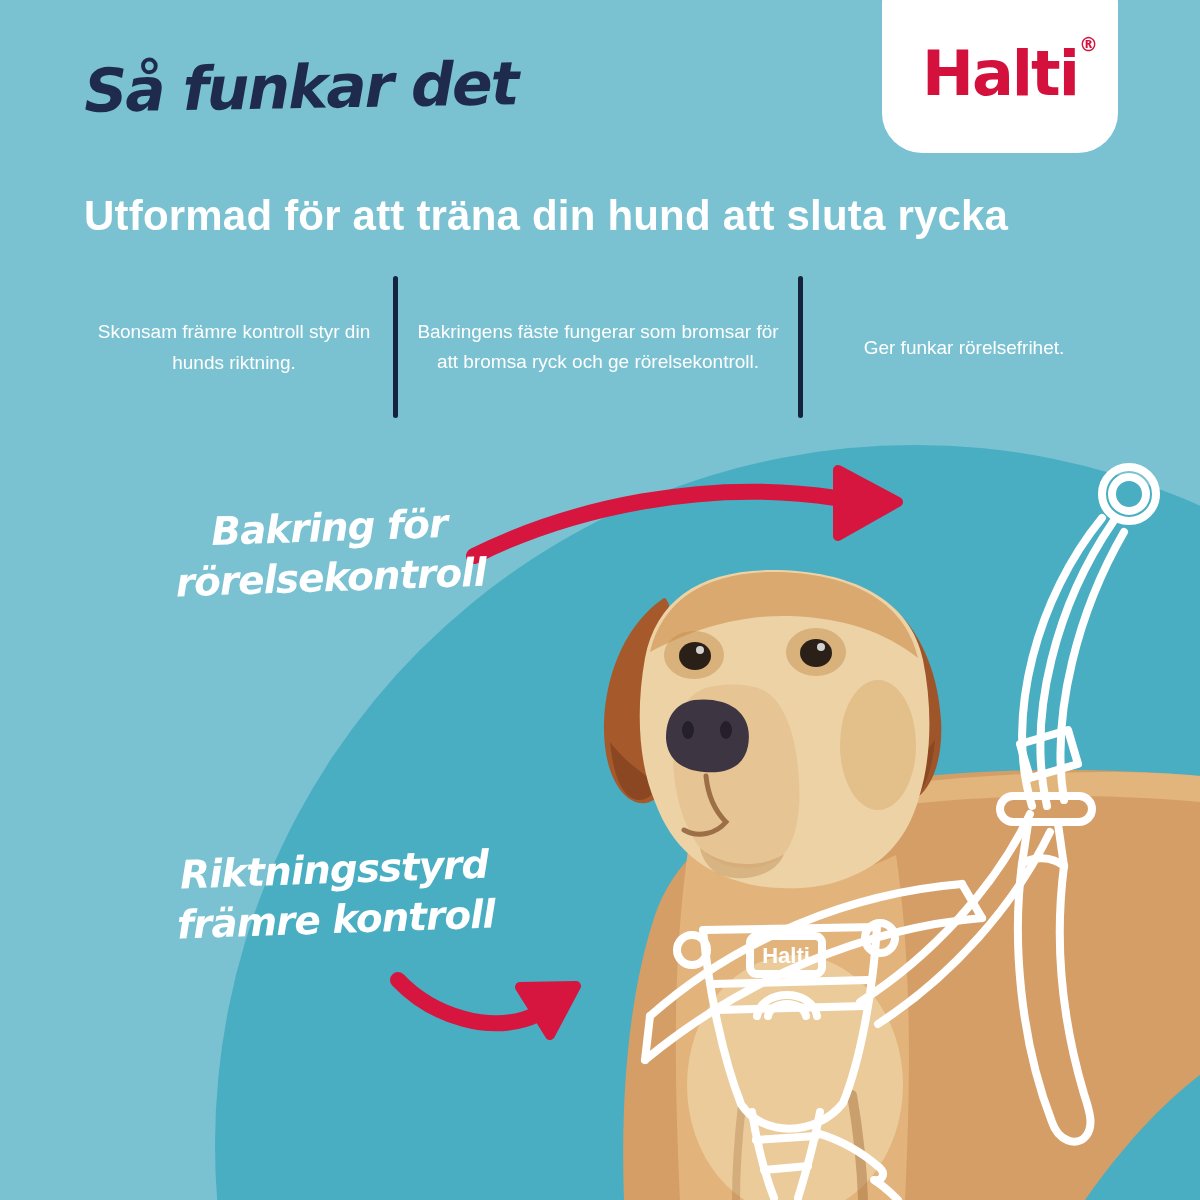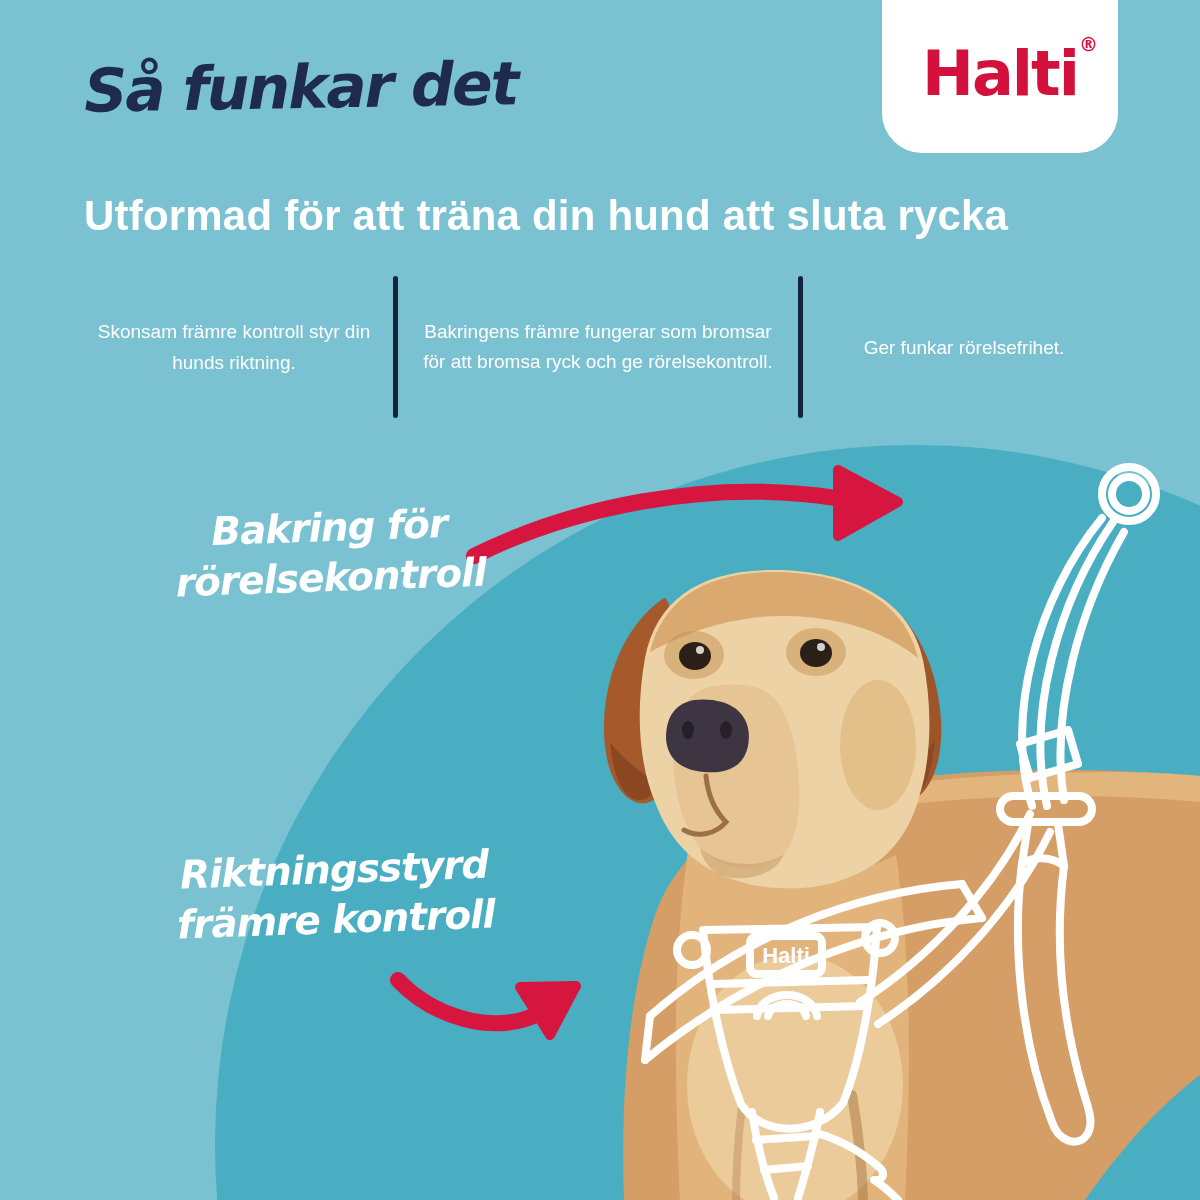--- a/index.html
+++ b/index.html
@@ -164,21 +164,21 @@
       <path d="M 576 986 L 550 1035 L 520 987 Z"></path>
     </g>
   </svg>
 
   <h1 class="title">Så funkar det</h1>
   <p class="subtitle">Utformad för att träna din hund att sluta rycka</p>
 
   <div class="features">
     <div class="feature f1">Skonsam främre kontroll styr din hunds riktning.</div>
     <div class="vdivider"></div>
-    <div class="feature f2">Bakringens främre fungerar som bromsar för att bromsa ryck och ge rörelsekontroll.</div>
+    <div class="feature f2">Bakringens fäste fungerar som bromsar för att bromsa ryck och ge rörelsekontroll.</div>
     <div class="vdivider"></div>
     <div class="feature f3">Ger funkar rörelsefrihet.</div>
   </div>
 
   <div class="logo-box">
     <span class="logo-text">
       <span>Halti</span>
       <span class="logo-reg">®</span>
     </span>
   </div>

